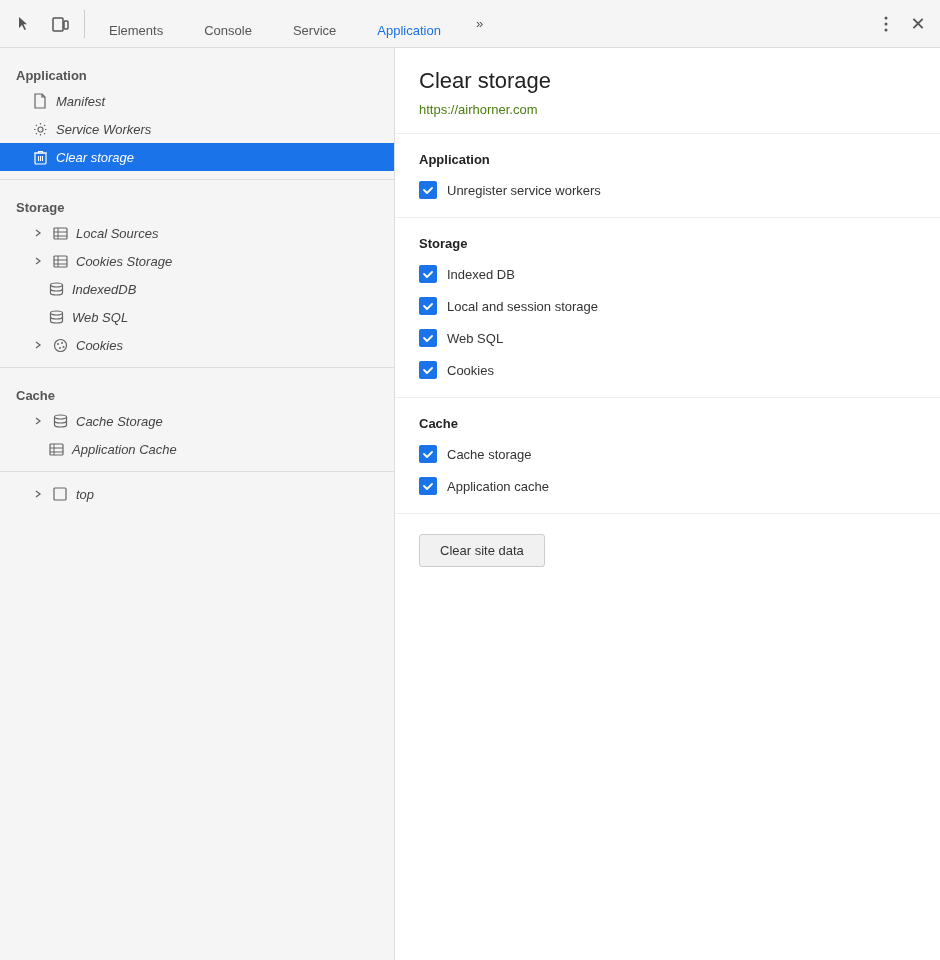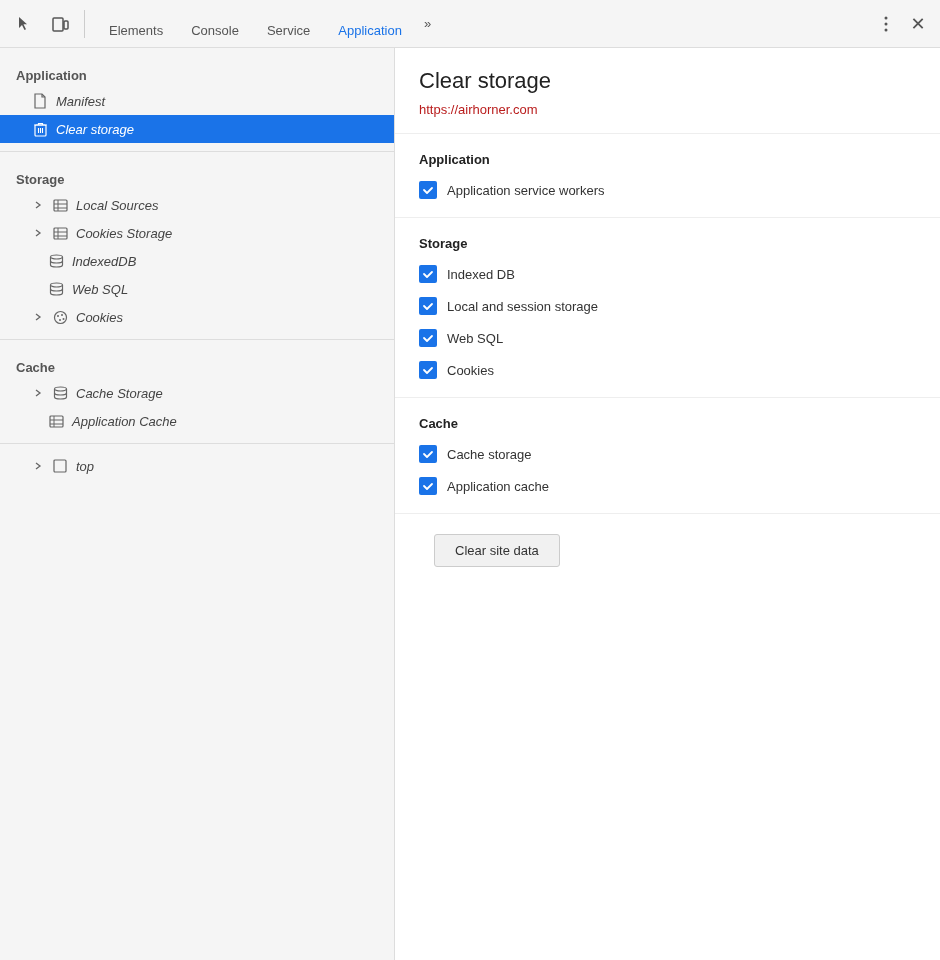--- a/index.html
+++ b/index.html
@@ -39,21 +39,21 @@
       width: 1px;
       height: 28px;
       background: #ccc;
       margin: 0 4px;
     }
     .toolbar-tabs {
       display: flex;
       align-items: stretch;
       height: 32px;
       margin-left: 4px;
-      gap: 4px;
+      gap: 17px;
     }
     .toolbar-tab {
       display: flex;
       align-items: center;
       padding: 0 12px;
       height: 48px;
       font-size: 13px;
       color: #555;
       cursor: pointer;
       border-bottom: 2px solid transparent;
@@ -183,21 +183,21 @@
 
     .content-title {
       font-size: 22px;
       font-weight: 400;
       color: #222;
       margin-bottom: 8px;
     }
 
     .content-url {
       font-size: 13px;
-      color: #b91c1c;
+      color: #4d7c0f;
     }
 
     .content-section {
       padding: 18px 24px;
       border-bottom: 1px solid #eee;
     }
 
     .content-section-title {
       font-size: 13px;
       font-weight: 700;
@@ -225,21 +225,21 @@
       justify-content: center;
       flex-shrink: 0;
       cursor: pointer;
     }
     .checkbox-custom svg {
       width: 12px;
       height: 12px;
     }
 
     .clear-btn {
-      margin: 20px 39px;
+      margin: 20px 24px;
       padding: 8px 20px;
       font-size: 13px;
       background: #f1f1f1;
       border: 1px solid #ccc;
       border-radius: 3px;
       cursor: pointer;
       color: #333;
     }
 
     
@@ -294,20 +294,29 @@
     <div class="sidebar-item sidebar-item-indented">
       <span class="sidebar-icon">
         <svg width="14" height="16" viewBox="0 0 14 16" fill="none">
           <path d="M2 1h7l3 3v11H2V1z" stroke="#666" stroke-width="1.2" fill="none"></path>
           <path d="M9 1v3h3" stroke="#666" stroke-width="1.2" fill="none"></path>
         </svg>
       </span>
       <span>Manifest</span>
     </div>
 
+    <div class="sidebar-item sidebar-item-indented">
+      <span class="sidebar-icon">
+        <svg width="15" height="15" viewBox="0 0 15 15" fill="none">
+          <circle cx="7.5" cy="7.5" r="2.5" stroke="#666" stroke-width="1.2" fill="none"></circle>
+          <path d="M7.5 1v1.5M7.5 12v1.5M1 7.5h1.5M12 7.5h1.5M2.9 2.9l1.05 1.05M11.05 11.05l1.05 1.05M2.9 12.1l1.05-1.05M11.05 3.95l1.05-1.05" stroke="#666" stroke-width="1.2"></path>
+        </svg>
+      </span>
+      <span>Service Workers</span>
+    </div>
 
     <div class="sidebar-item sidebar-item-indented active">
       <span class="sidebar-icon">
         <svg width="13" height="15" viewBox="0 0 13 15" fill="none">
           <rect x="1" y="3" width="11" height="11" rx="1" stroke="white" stroke-width="1.2" fill="none"></rect>
           <path d="M0 3h13M4.5 3V1.5h4V3" stroke="white" stroke-width="1.2"></path>
           <path d="M4.5 6v5M6.5 6v5M8.5 6v5" stroke="white" stroke-width="1.1"></path>
         </svg>
       </span>
       <span>Clear storage</span>
@@ -450,21 +459,21 @@
     </div>
 
     <div class="content-section">
       <div class="content-section-title">Application</div>
       <div class="checkbox-row">
         <div class="checkbox-custom">
           <svg viewBox="0 0 12 12" fill="none">
             <path d="M2 6l3 3 5-5" stroke="white" stroke-width="1.8" stroke-linecap="round" stroke-linejoin="round"></path>
           </svg>
         </div>
-        <span>Application service workers</span>
+        <span>Unregister service workers</span>
       </div>
     </div>
 
     <div class="content-section">
       <div class="content-section-title">Storage</div>
       <div class="checkbox-row">
         <div class="checkbox-custom">
           <svg viewBox="0 0 12 12" fill="none">
             <path d="M2 6l3 3 5-5" stroke="white" stroke-width="1.8" stroke-linecap="round" stroke-linejoin="round"></path>
           </svg>

